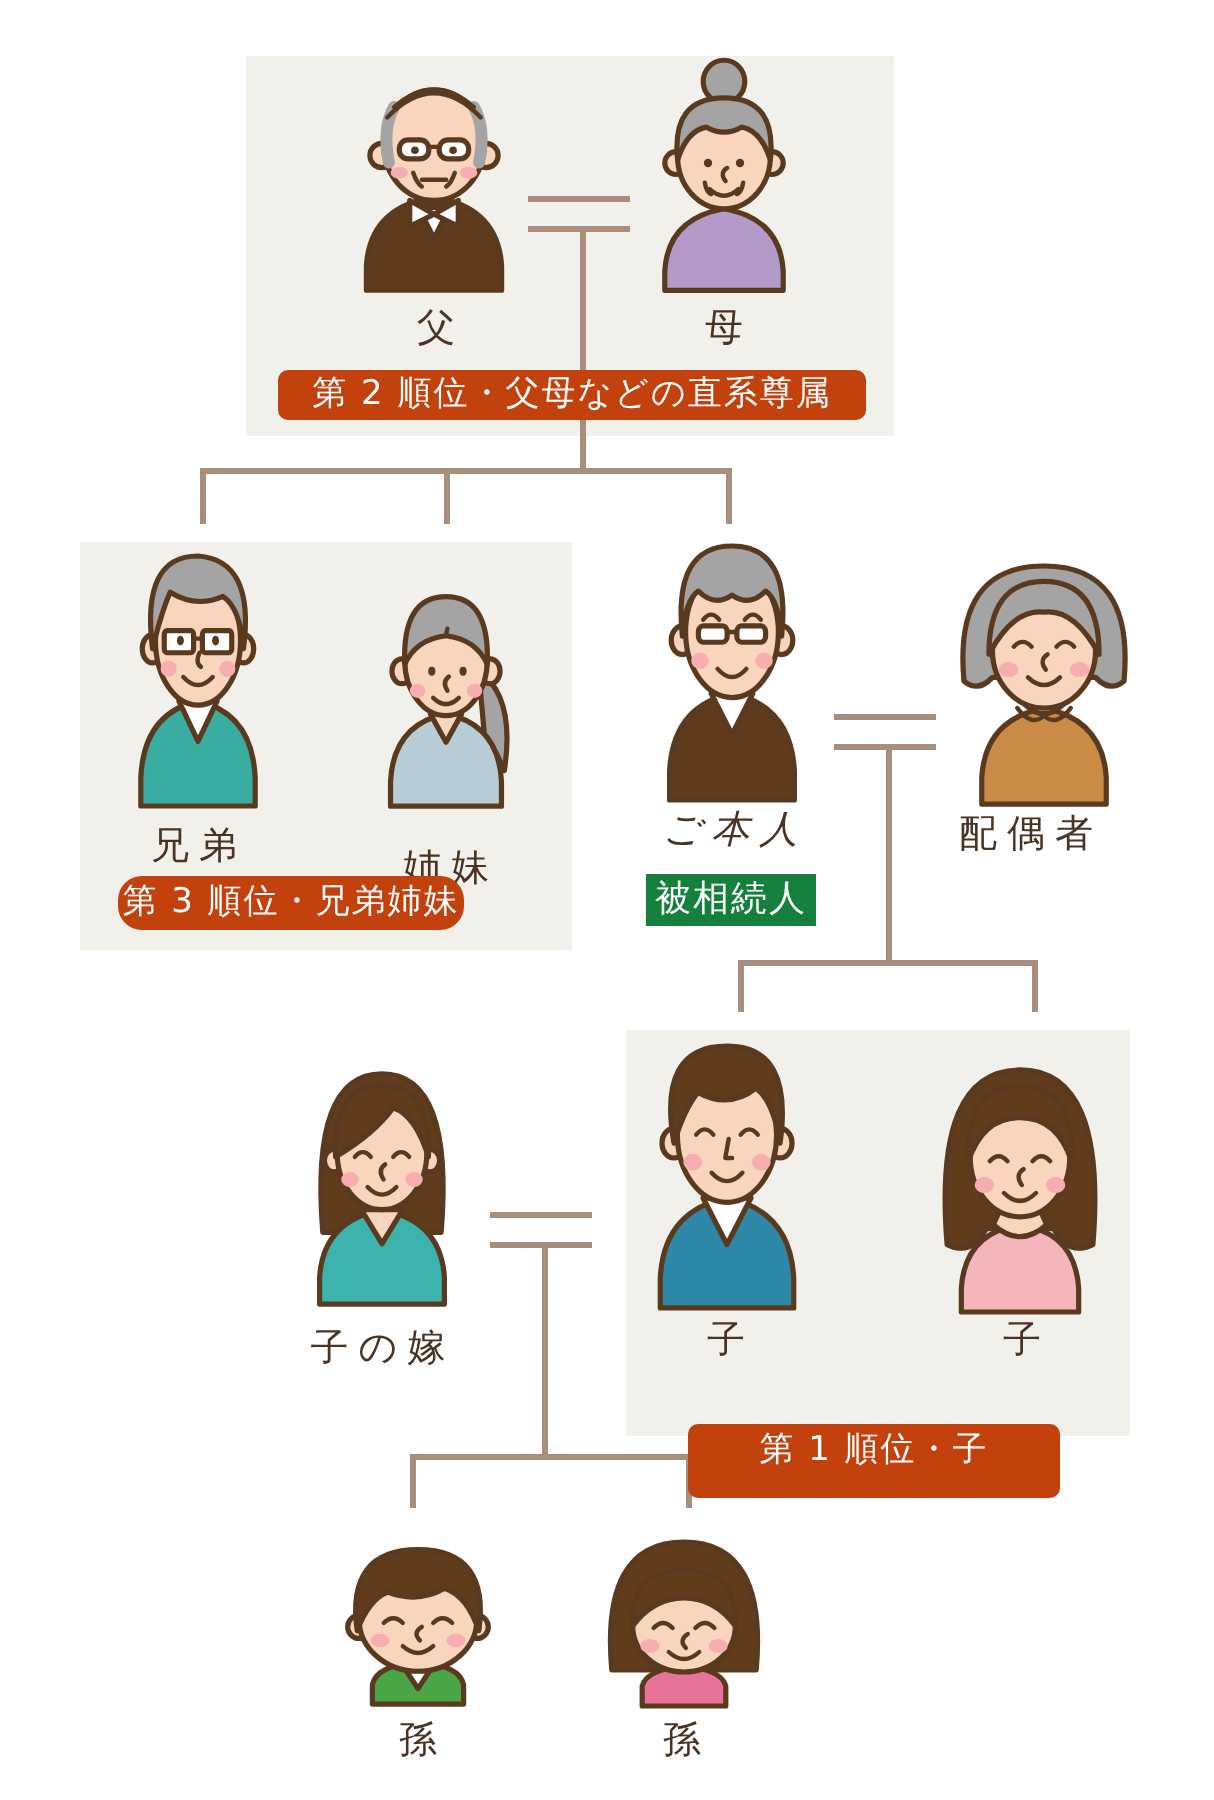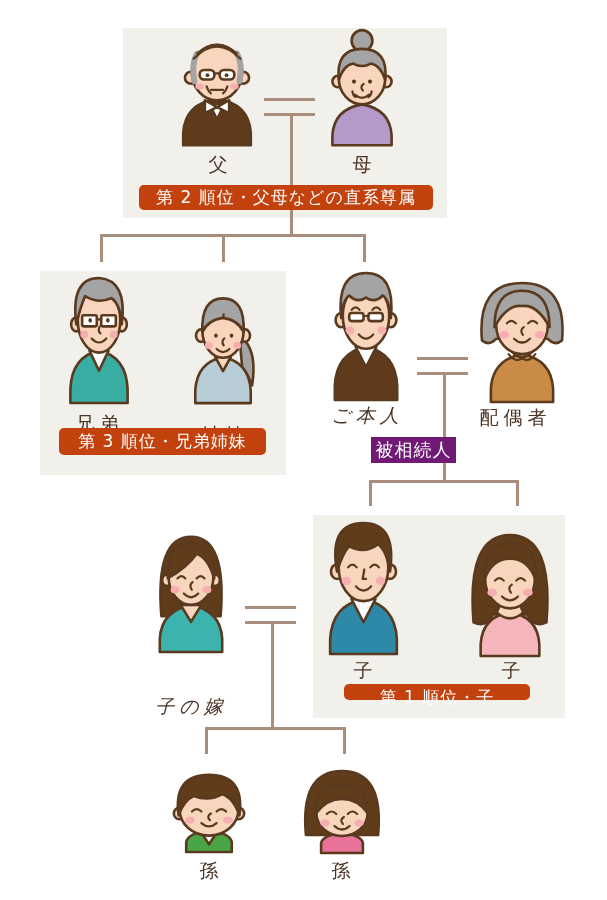--- a/index.html
+++ b/index.html
@@ -12,22 +12,22 @@
   .ol { stroke:#5a3a1f; stroke-width:2.6; stroke-linejoin:round; stroke-linecap:round; }
   .skin { fill:#f9d5bd; }
   .white { fill:#ffffff; }
   .blush { fill:#f6aeb0; stroke:none; }
   .feat { fill:none; stroke:#5a3a1f; stroke-width:2.2; stroke-linecap:round; stroke-linejoin:round; }
   .dot { fill:#5a3a1f; stroke:none; }
   .lbl { position:absolute; width:120px; height:24px; line-height:24px; text-align:center;
          font-size:19px; color:#4a3323; letter-spacing:5px; padding-left:5px; box-sizing:border-box; }
   .badge { position:absolute; background:#c2410c; color:#ffffff; border-radius:5px;
            font-size:17px; text-align:center; letter-spacing:1px; white-space:nowrap; }
-  .tag { position:absolute; background:#701a75; color:#ffffff; font-size:18px;
-         text-align:center; letter-spacing:1px;margin-left:48px; }
+  .tag { position:absolute; background:#15803d; color:#ffffff; font-size:18px;
+         text-align:center; letter-spacing:1px; }
 </style>
 </head>
 <body>
 
 <div class="box" style="left:123px;top:28px;width:324px;height:190px;"></div>
 <div class="box" style="left:40px;top:271px;width:246px;height:204px;"></div>
 <div class="box" style="left:313px;top:515px;width:252px;height:203px;"></div>
 
 <div class="ln" style="left:264px;top:98px;width:51px;height:3px;"></div>
 <div class="ln" style="left:264px;top:113px;width:51px;height:3px;"></div>
@@ -229,23 +229,23 @@
   <ellipse class="blush" cx="58" cy="54" rx="5" ry="3.5"></ellipse>
   <path class="feat" d="M32,57 Q40,64 48,57"></path>
 </svg>
 
 <span class="lbl" style="left:158px;top:152px;">父</span>
 <span class="lbl" style="left:302px;top:152px;">母</span>
 <span class="lbl" style="left:37px;top:411px;">兄弟</span>
 <span class="lbl" style="left:163px;top:410px;margin-top:12px;">姉妹</span>
 <span class="lbl" style="left:305px;top:403px;font-style:italic;">ご本人</span>
 <span class="lbl" style="left:453px;top:405px;">配偶者</span>
-<span class="lbl" style="left:129px;top:694px;font-style:italic;">子の嫁</span>
+<span class="lbl" style="left:129px;top:662px;">子の嫁</span>
 <span class="lbl" style="left:303px;top:658px;">子</span>
 <span class="lbl" style="left:451px;top:658px;">子</span>
 <span class="lbl" style="left:149px;top:858px;">孫</span>
 <span class="lbl" style="left:281px;top:858px;">孫</span>
 
 <span class="tag" style="left:323px;top:437px;width:85px;height:26px;line-height:26px;">被相続人</span>
 
 <span class="badge" style="left:139px;top:185px;width:294px;height:25px;line-height:25px;">第 2 順位・父母などの直系尊属</span>
-<span class="badge" style="left:59px;top:428px;width:207px;height:27px;line-height:27px;">第 3 順位・兄弟姉妹</span>
-<span class="badge" style="left:344px;top:684px;width:186px;height:16px;line-height:27px;">第 1 順位・子</span>
+<span class="badge" style="left:59px;top:438px;width:173px;height:27px;line-height:27px;border-radius:12px;">第 3 順位・兄弟姉妹</span>
+<span class="badge" style="left:344px;top:712px;width:186px;height:37px;line-height:27px;">第 1 順位・子</span>
 
 </body></html>

